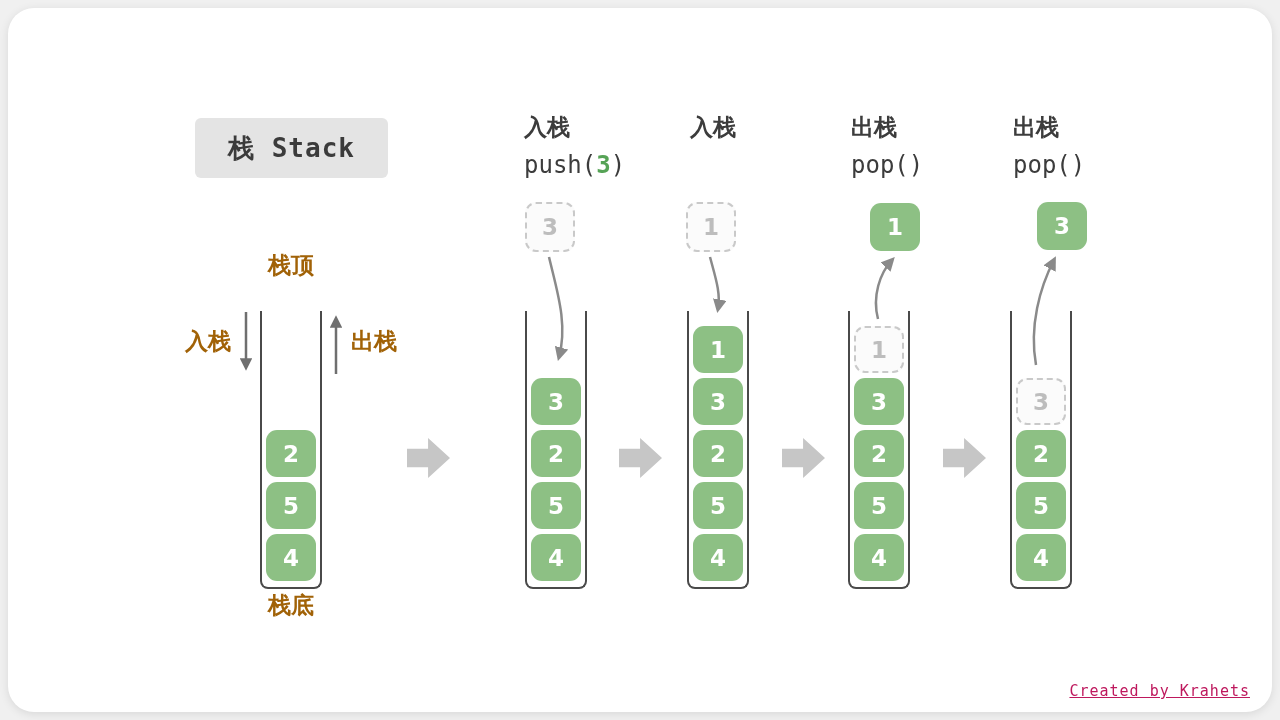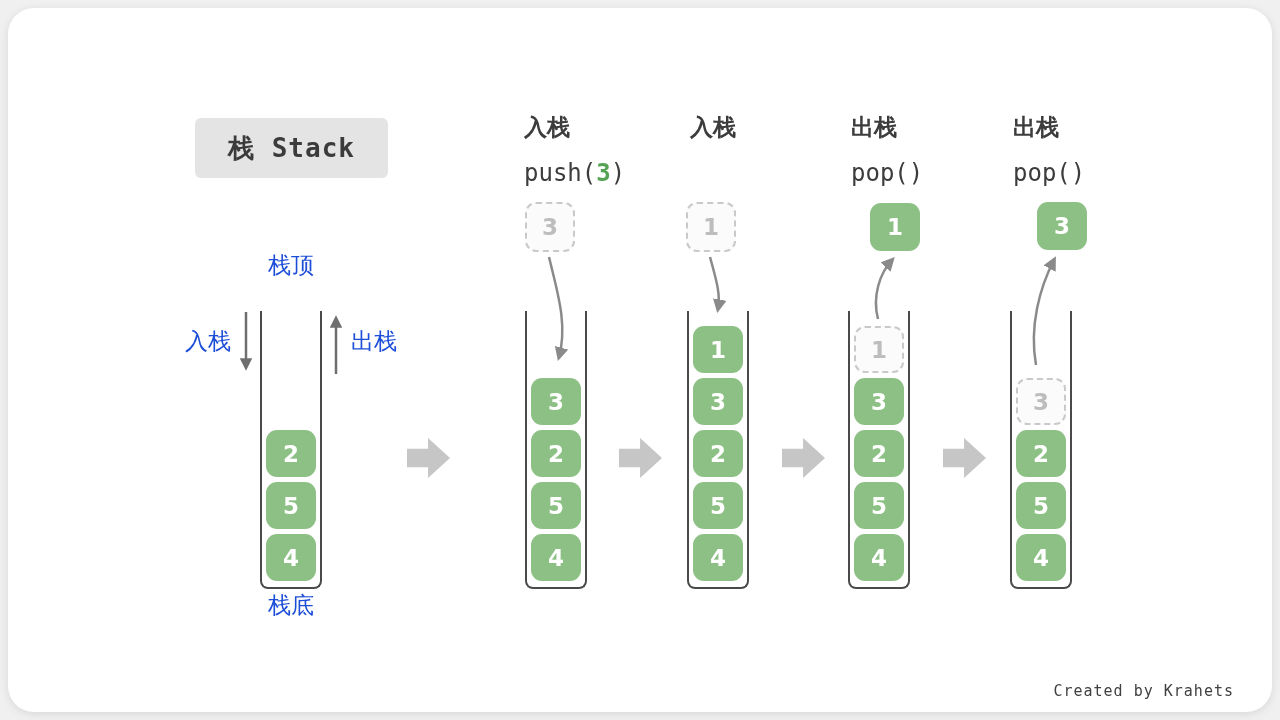--- a/index.html
+++ b/index.html
@@ -18,26 +18,26 @@
     position:absolute;left:187px;top:110px;width:193px;height:60px;
     background:#e4e4e4;border-radius:6px;
     display:flex;align-items:center;justify-content:center;
     font-family:"DejaVu Sans Mono","Liberation Mono",monospace;
     font-size:26px;font-weight:600;color:#3b3b3b;letter-spacing:1px;
   }
   
   .op-header{position:absolute;top:104px;width:160px;color:#3c3c3c;}
   .op-label{font-size:23px;font-weight:bold;line-height:30px;}
   .op-code{
-    margin-top:16px;font-family:"DejaVu Sans Mono","Liberation Mono",monospace;
+    margin-top:8px;font-family:"DejaVu Sans Mono","Liberation Mono",monospace;
     font-size:24px;line-height:30px;color:#3c3c3c;
   }
   .op-code .arg{color:#56a356;font-weight:bold;}
   
-  .side-label{position:absolute;font-size:23px;font-weight:normal;color:#1d4ed8;}
+  .side-label{position:absolute;font-size:23px;font-weight:bold;color:#a16207;}
   .centered{width:62px;text-align:center;}
   
   .stack{
     position:absolute;top:303px;width:62px;height:278px;box-sizing:border-box;
     border-left:2px solid #4a4a4a;border-right:2px solid #4a4a4a;border-bottom:2px solid #4a4a4a;
     border-radius:0 0 8px 8px;background:#ffffff;
     display:flex;flex-direction:column;justify-content:flex-end;align-items:center;
     gap:5px;padding-bottom:6px;z-index:1;
   }
   .item{
@@ -56,23 +56,23 @@
   .float-box.item{height:48px;}
   
   .block-arrow{
     position:absolute;top:430px;width:43px;height:40px;background:#c6c6c6;z-index:1;
     clip-path:polygon(0 27%,49% 27%,49% 0,100% 50%,49% 100%,49% 73%,0 73%);
   }
   
   .overlay{position:absolute;left:0;top:0;width:1280px;height:720px;z-index:4;pointer-events:none;}
   
   .watermark{
-    position:absolute;right:38px;top:674px;
+    position:absolute;right:22px;top:674px;
     font-family:"DejaVu Sans Mono","Liberation Mono",monospace;
-    font-size:15px;color:#404040;letter-spacing:1px;z-index:2;
+    font-size:15px;color:#be185d;letter-spacing:1px;z-index:2;text-decoration:underline;
   }
 </style>
 </head>
 <body>
 
 <div class="card">
 
   <div class="title-box">
     <span>栈 Stack</span>
   </div>

